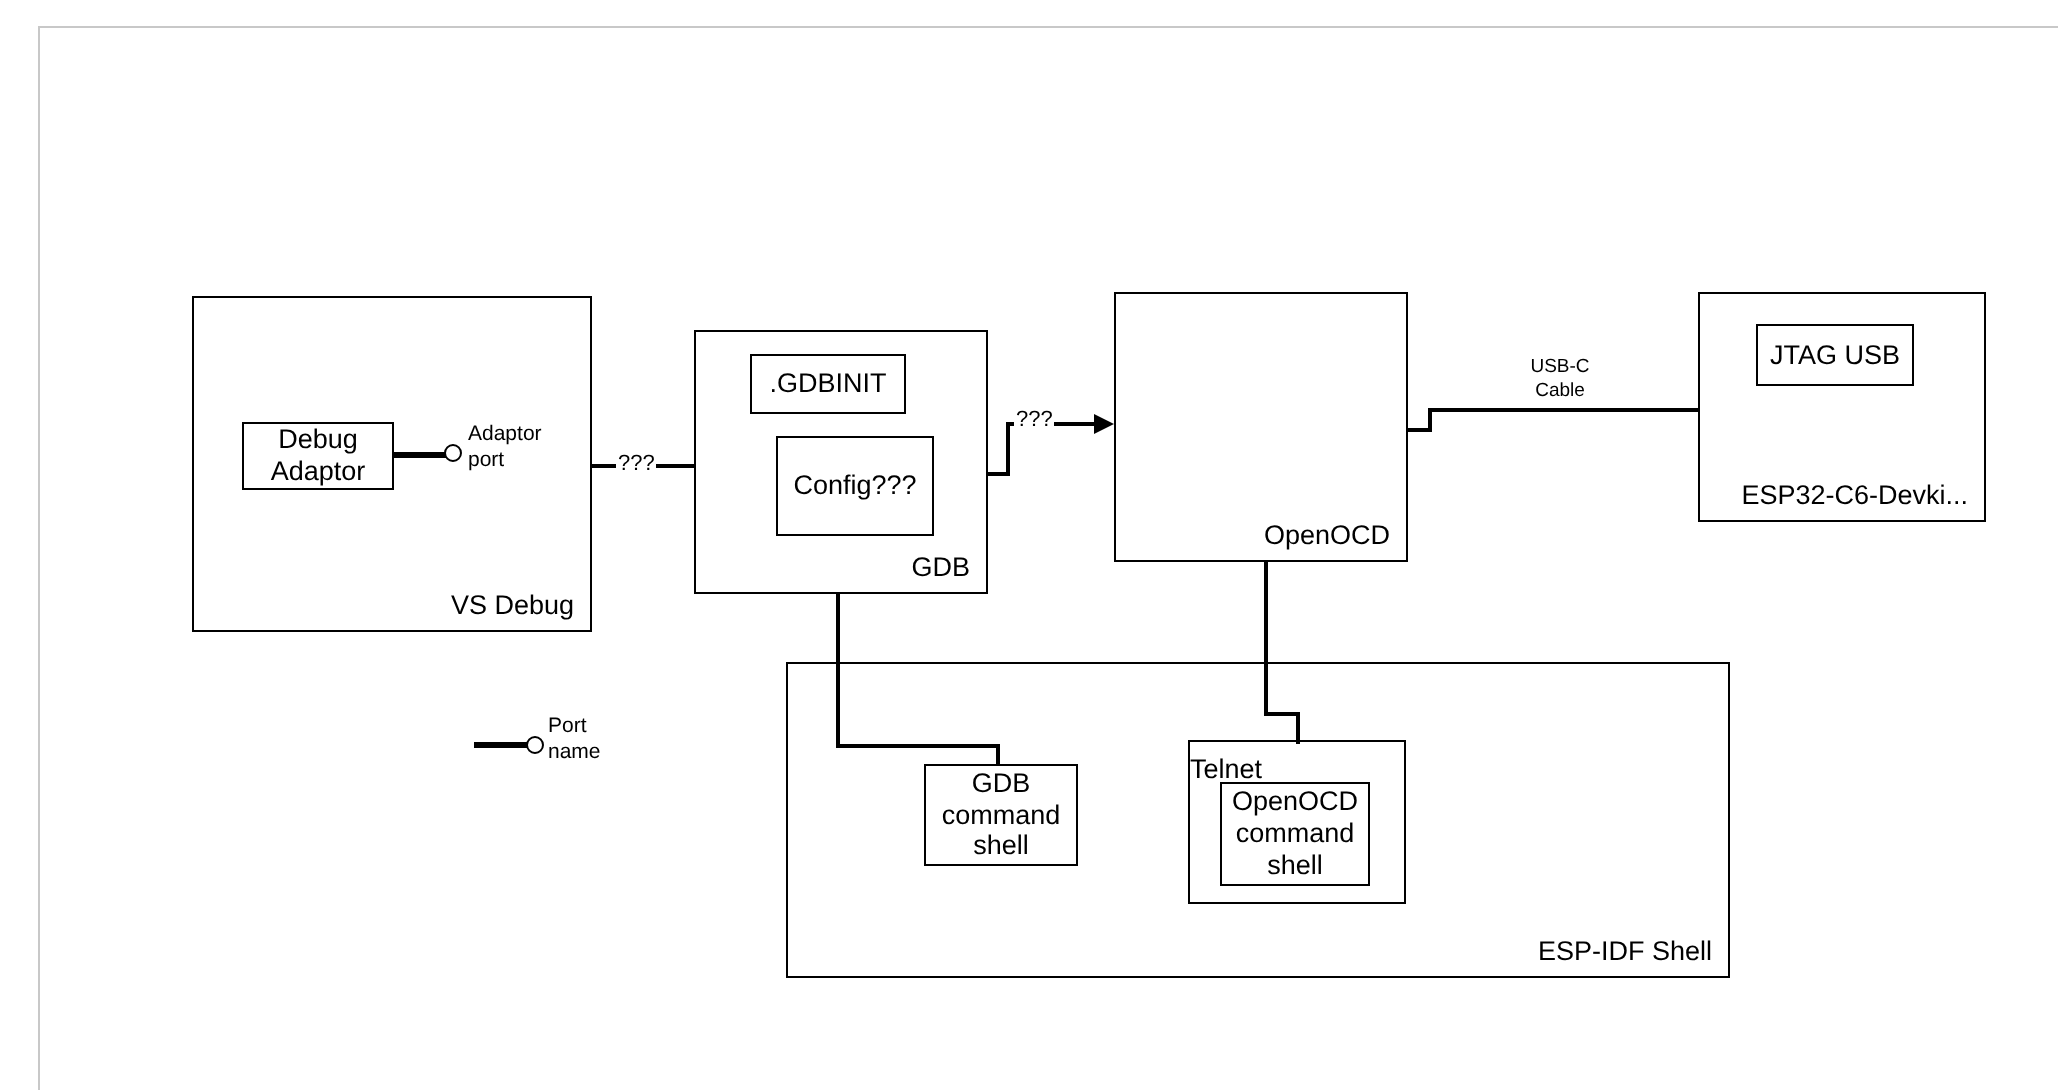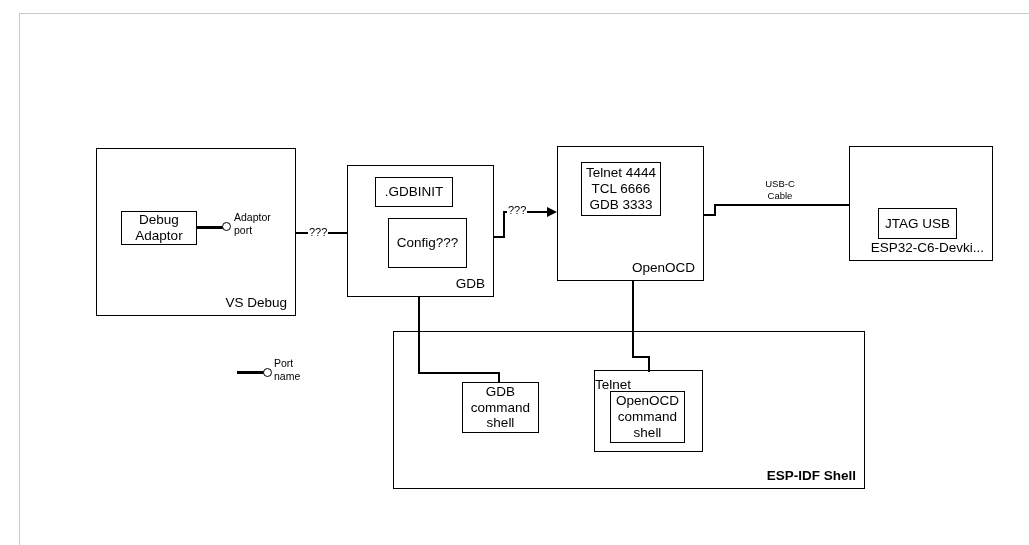--- a/index.html
+++ b/index.html
@@ -163,41 +163,36 @@
   <div class="line line-h" style="left:494px; top:236px; width:11px;"></div>
   <div class="line line-v" style="left:503px; top:211px; height:27px;"></div>
   <div class="line line-h" style="left:503px; top:211px; width:47px;"></div>
   <div class="arrow-head" style="left:547px; top:207px;"></div>
   <span class="conn-label" style="left:507px; top:204px;">???</span>
 
   <div class="box" style="left:557px; top:146px; width:147px; height:135px;">
     <span class="container-label">OpenOCD</span>
   </div>
 
-  <div class="box-inner" style="left:581px; top:162px; width:80px; height:54px;">
-    <span class="box-text">Telnet 4444
-TCL 6666
-GDB 3333</span>
-  </div>
 
   <div class="line line-h" style="left:704px; top:214px; width:12px;"></div>
   <div class="line line-v" style="left:714px; top:204px; height:12px;"></div>
   <div class="line line-h" style="left:714px; top:204px; width:136px;"></div>
   <span class="conn-label-sm" style="left:750px; top:178px; width:60px;">USB-C
 Cable</span>
 
   <div class="box" style="left:849px; top:146px; width:144px; height:115px;padding-left:41px;">
     <span class="container-label">ESP32-C6-Devki...</span>
   </div>
 
-  <div class="box-inner" style="left:878px; top:162px; width:79px; height:31px;margin-top:46px;">
+  <div class="box-inner" style="left:878px; top:162px; width:79px; height:31px;">
     <span class="box-text">JTAG USB</span>
   </div>
 
-  <div class="box" style="left:393px; top:331px; width:472px; height:158px;font-weight:bold;">
+  <div class="box" style="left:393px; top:331px; width:472px; height:158px;">
     <span class="container-label">ESP-IDF Shell</span>
   </div>
 
   <div class="line line-v" style="left:418px; top:297px; height:77px;"></div>
   <div class="line line-h" style="left:418px; top:372px; width:82px;"></div>
   <div class="line line-v" style="left:498px; top:372px; height:11px;"></div>
 
   <div class="box-inner" style="left:462px; top:382px; width:77px; height:51px;">
     <span class="box-text">GDB
 command

